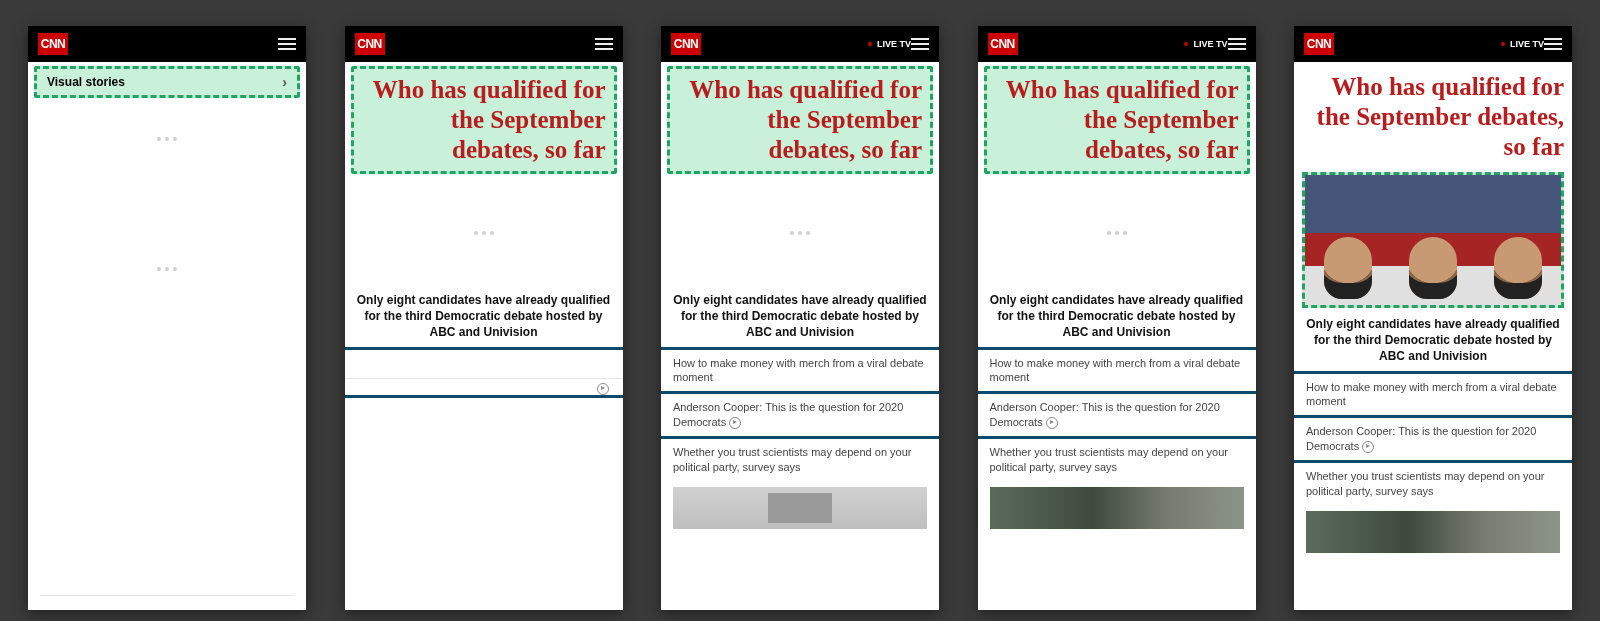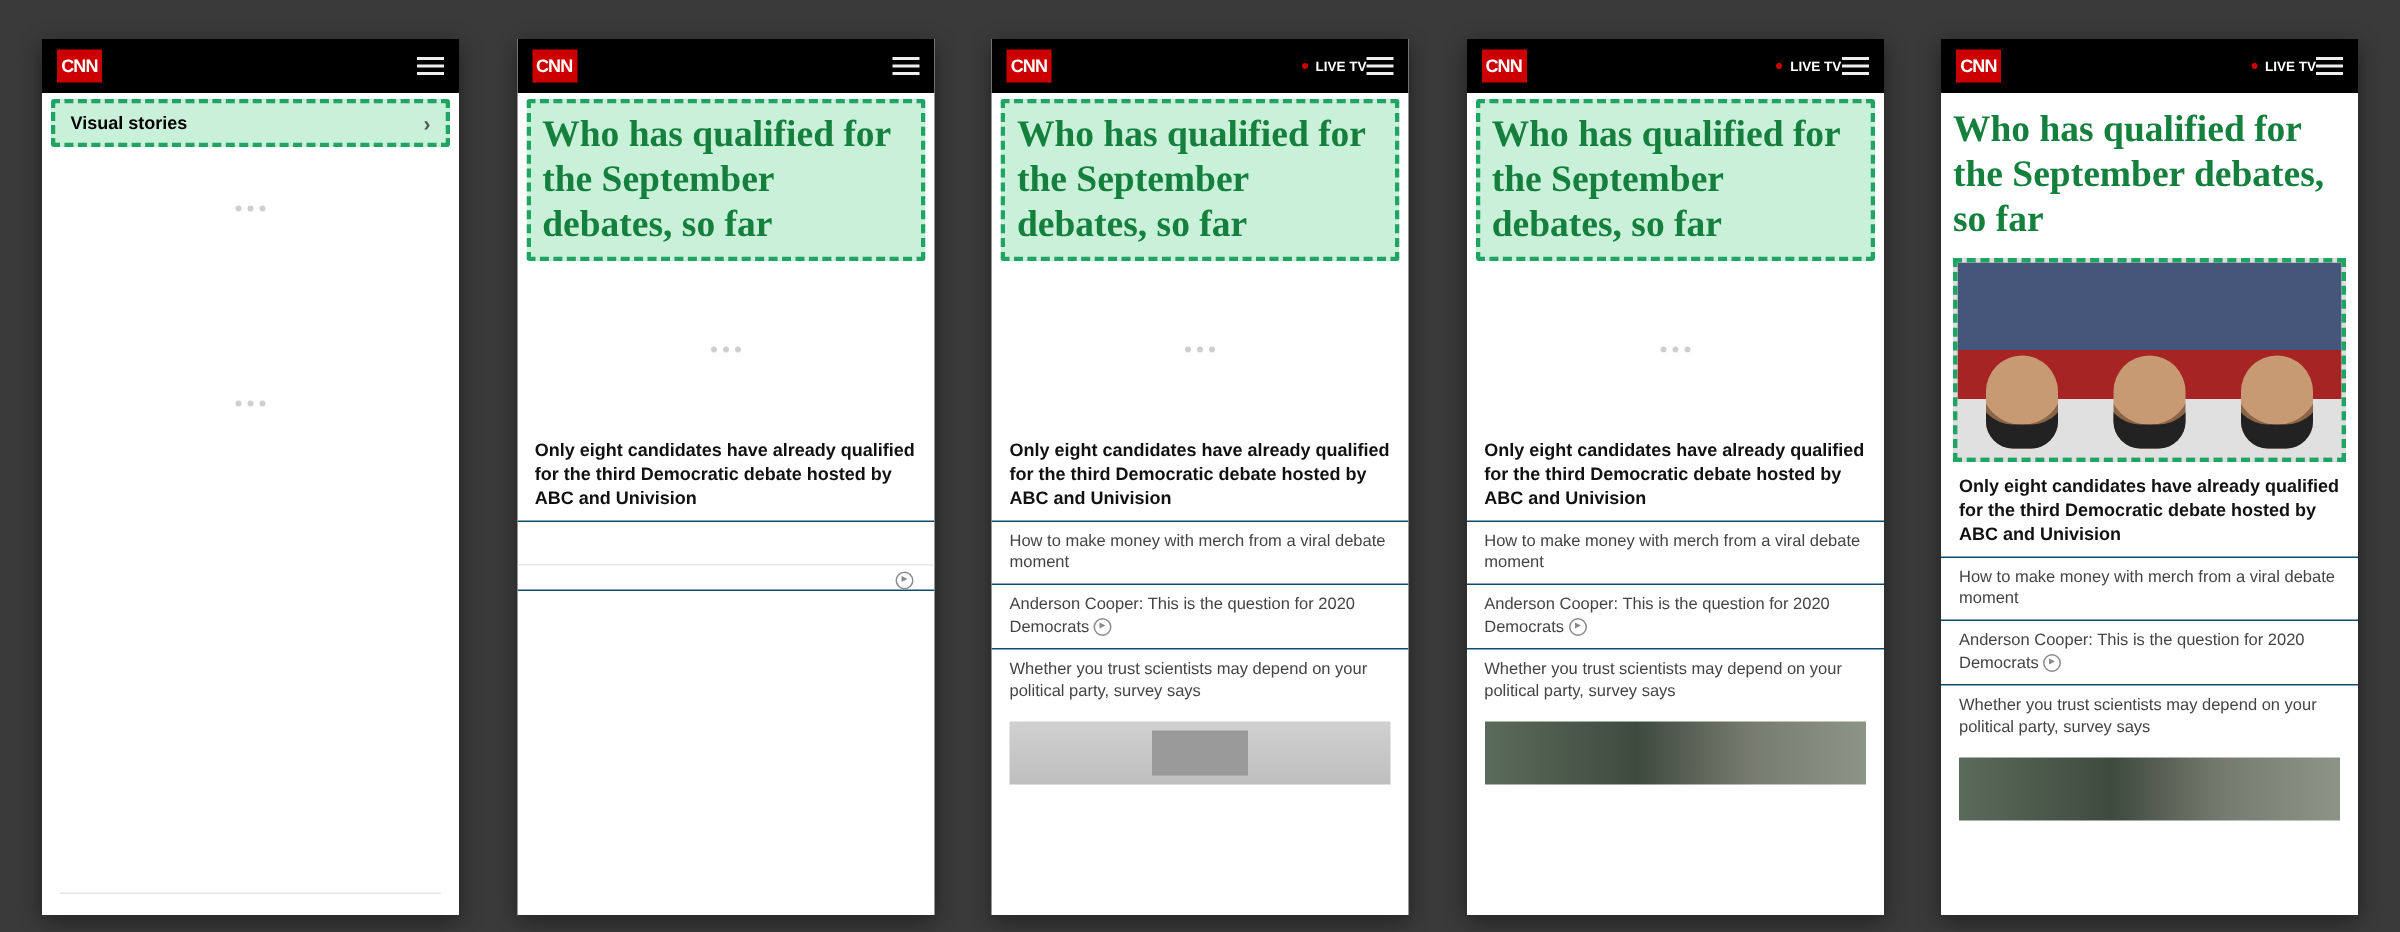--- a/index.html
+++ b/index.html
@@ -40,30 +40,31 @@
   .sec-row{
     display:flex;align-items:center;justify-content:space-between;
     background:#f3f3f3;padding:6px 10px;font:600 12px/1 Arial;text-align:center;
   }
   .chev{font-size:14px;color:#555}
   .dots-ph{
     height:82px;display:flex;align-items:center;justify-content:center;gap:4px;
   }
   .dots-ph i{width:4px;height:4px;background:#cfcfcf;border-radius:50%}
   .headline{
-    font:700 25px/1.2 Georgia,serif;text-align:left;color:#15803d;
+    font:700 25px/1.2 Georgia,serif;text-align:right;color:#b91c1c;
     padding:6px 8px;
   }
   .sub{
     font:700 12px/1.35 Helvetica,Arial,sans-serif;color:#111;
     padding:0 12px 6px;
+    text-align:center;
   }
   .link{
     font:400 11px/1.35 Helvetica,Arial,sans-serif;color:#444;
-    padding:6px 12px;border-top:1px solid #0c4a6e;
+    padding:6px 12px;border-top:3px solid #0c4a6e;
   }
   .play-inline{
     display:inline-block;width:10px;height:10px;border:1px solid #8a8a8a;border-radius:50%;
     vertical-align:middle;margin-left:3px;position:relative;
   }
   .play-inline::after{
     content:"";position:absolute;left:3px;top:2px;border-left:4px solid #8a8a8a;
     border-top:2.5px solid transparent;border-bottom:2.5px solid transparent;
   }
   .media-gap{height:118px;display:flex;align-items:center;justify-content:center;gap:4px}

